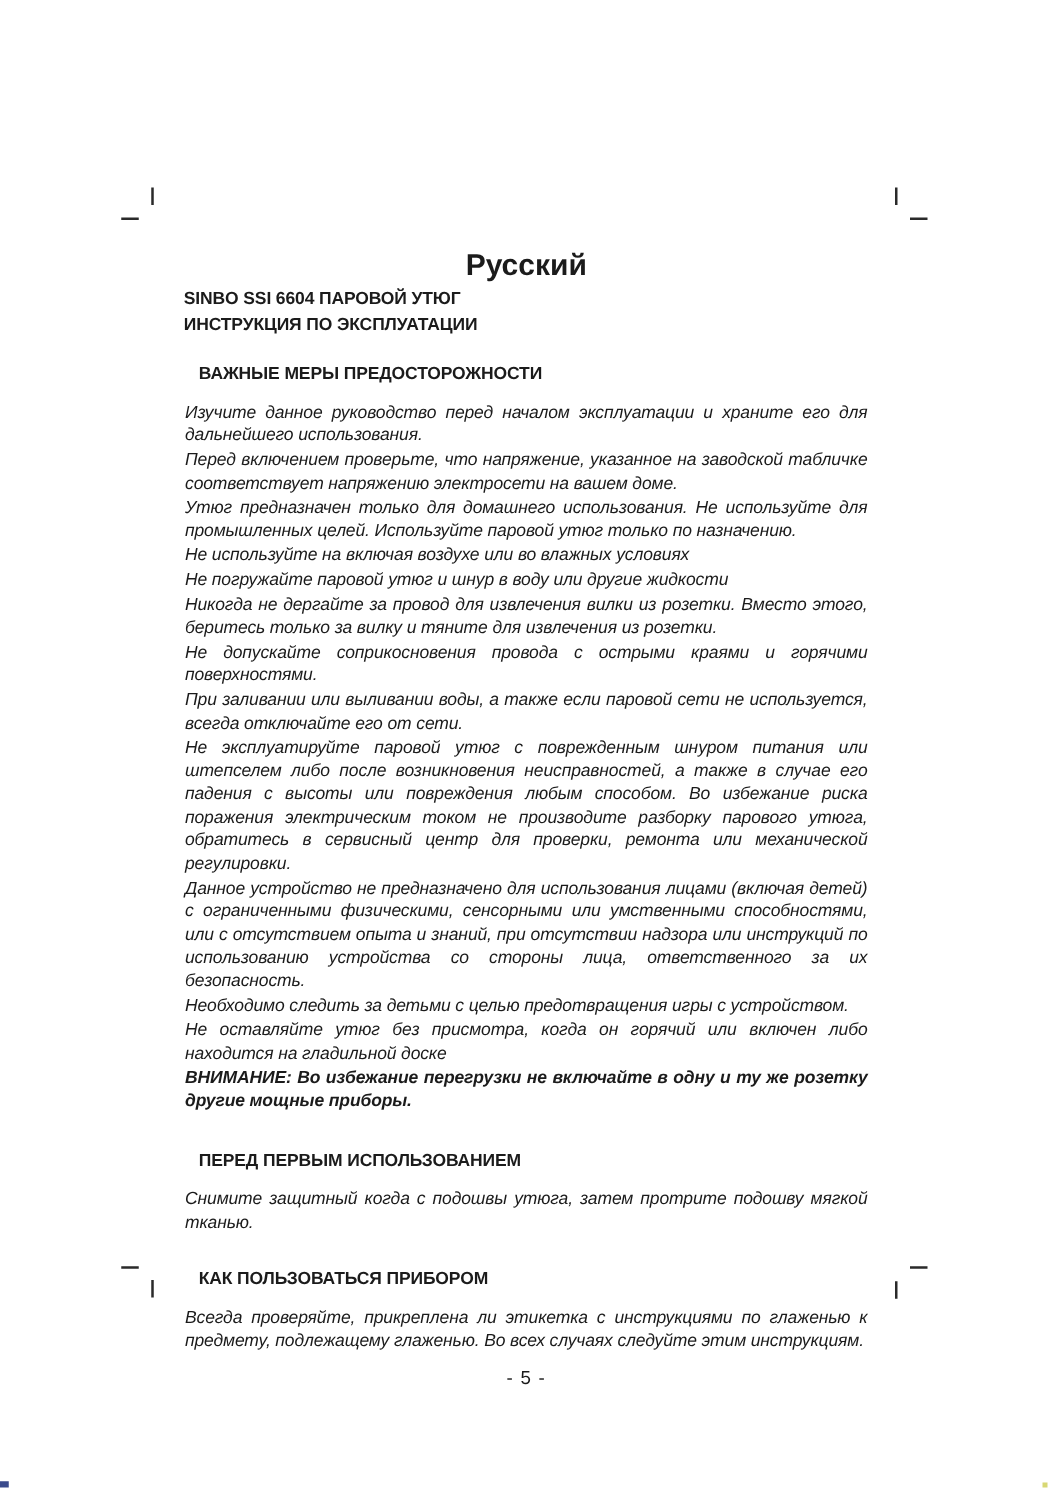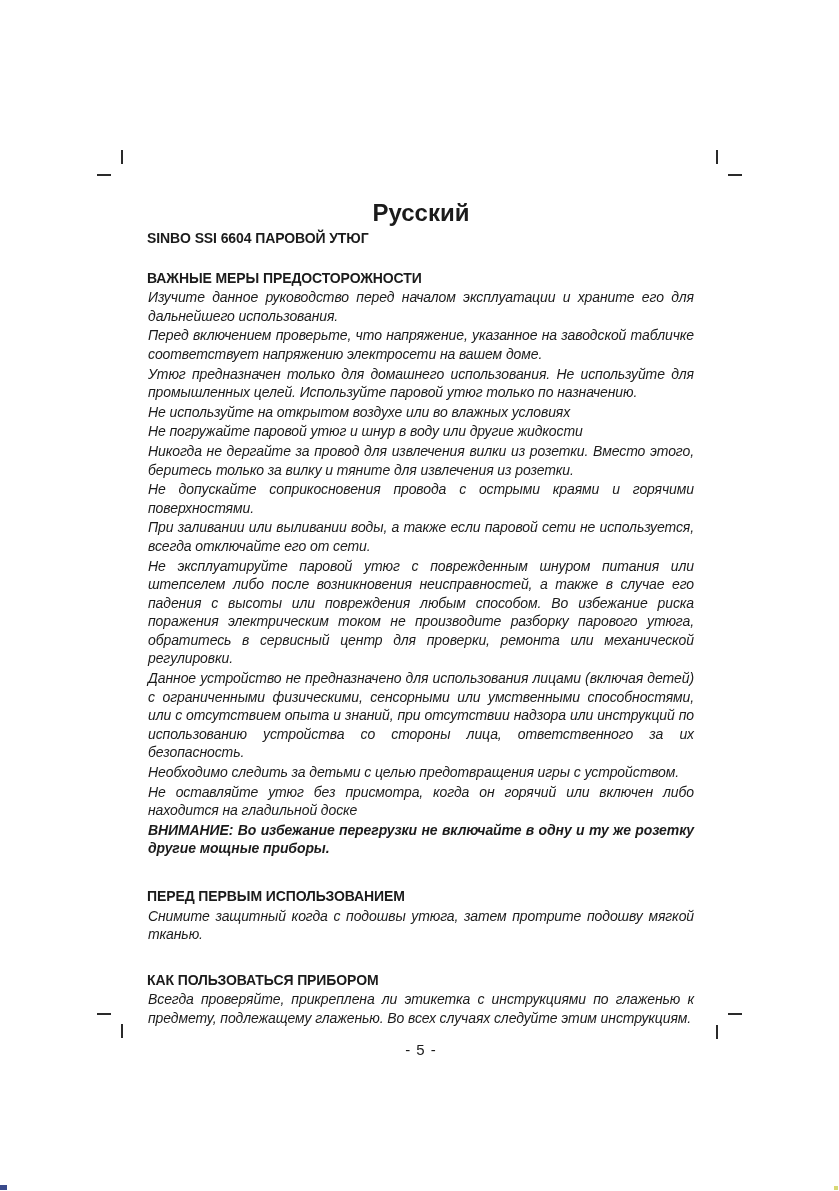--- a/index.html
+++ b/index.html
@@ -63,21 +63,21 @@
   .subtitle {
     font-weight: bold;
     margin: 2px 0 0 0;
   }
   .section { margin: 0; }
   .section.s1 { margin-top: 21px; }
   .section.s2 { margin-top: 29px; }
   .section.s3 { margin-top: 27px; }
   .section-heading {
     font-weight: bold;
-    margin: 0;
+    margin: 12px;
     font-size: 14px;
   }
   .para {
     margin: 1px;
     text-align: justify;
     font-style: italic;
   }
   .para.bold { font-weight: bold; }
   .page-number {
     text-align: center;
@@ -100,27 +100,28 @@
   <div class="mark h br-h"></div>
   <div class="mark v br-v"></div>
   <div class="speck-blue"></div>
   <div class="speck-yellow"></div>
 
   <div class="content">
 
     <h1 class="doc-title">Русский</h1>
 
     <div class="subtitle">SINBO SSI 6604 ПАРОВОЙ УТЮГ</div>
+    <div class="subtitle">ИНСТРУКЦИЯ ПО ЭКСПЛУАТАЦИИ</div>
 
     <div class="section s1">
       <h2 class="section-heading">ВАЖНЫЕ МЕРЫ ПРЕДОСТОРОЖНОСТИ</h2>
       <p class="para">Изучите данное руководство перед началом эксплуатации и храните его для дальнейшего использования.</p>
       <p class="para">Перед включением проверьте, что напряжение, указанное на заводской табличке соответствует напряжению электросети на вашем доме.</p>
       <p class="para">Утюг предназначен только для домашнего использования. Не используйте для промышленных целей. Используйте паровой утюг только по назначению.</p>
-      <p class="para">Не используйте на открытом воздухе или во влажных условиях</p>
+      <p class="para">Не используйте на включая воздухе или во влажных условиях</p>
       <p class="para">Не погружайте паровой утюг и шнур в воду или другие жидкости</p>
       <p class="para">Никогда не дергайте за провод для извлечения вилки из розетки. Вместо этого, беритесь только за вилку и тяните для извлечения из розетки.</p>
       <p class="para">Не допускайте соприкосновения провода с острыми краями и горячими поверхностями.</p>
       <p class="para">При заливании или выливании воды, а также если паровой сети не используется, всегда отключайте его от сети.</p>
       <p class="para">Не эксплуатируйте паровой утюг с поврежденным шнуром питания или штепселем либо после возникновения неисправностей, а также в случае его падения с высоты или повреждения любым способом. Во избежание риска поражения электрическим током не производите разборку парового утюга, обратитесь в сервисный центр для проверки, ремонта или механической регулировки.</p>
       <p class="para">Данное устройство не предназначено для использования лицами (включая детей) с ограниченными физическими, сенсорными или умственными способностями, или с отсутствием опыта и знаний, при отсутствии надзора или инструкций по использованию устройства со стороны лица, ответственного за их безопасность.</p>
       <p class="para">Необходимо следить за детьми с целью предотвращения игры с устройством.</p>
       <p class="para">Не оставляйте утюг без присмотра, когда он горячий или включен либо находится на гладильной доске</p>
       <p class="para bold">ВНИМАНИЕ: Во избежание перегрузки не включайте в одну и ту же розетку другие мощные приборы.</p>
     </div>

